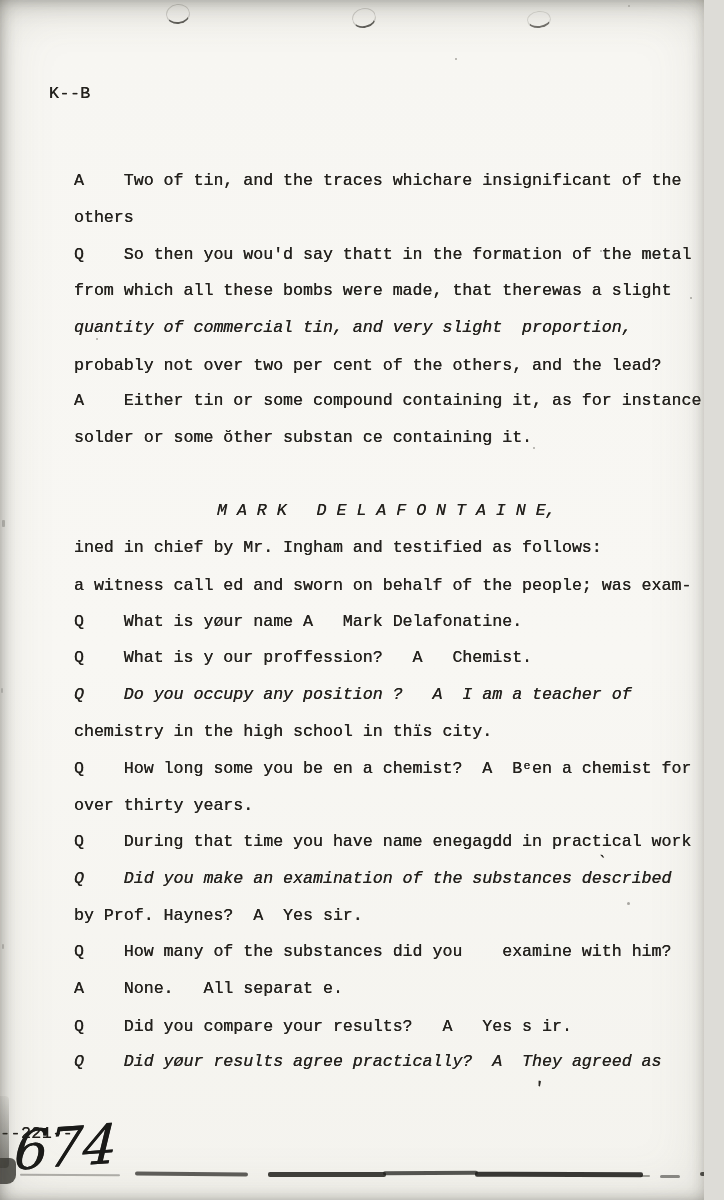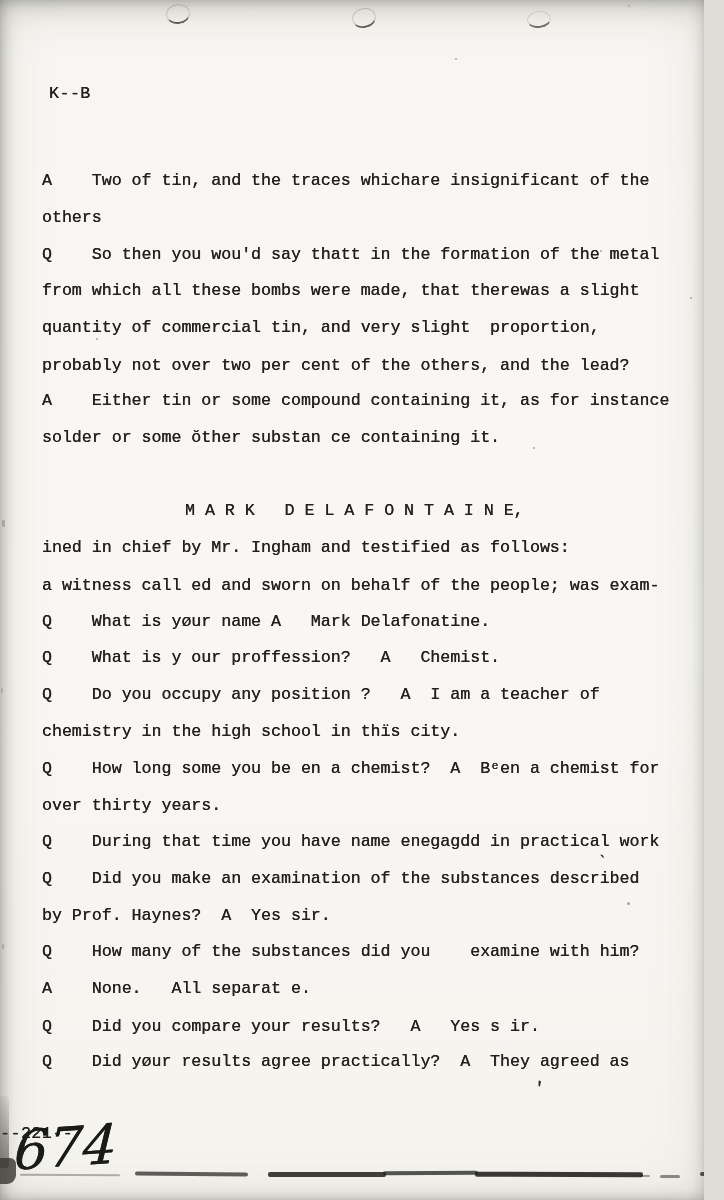--- a/index.html
+++ b/index.html
@@ -17,23 +17,23 @@
       inset -10px 0 18px -12px rgba(95,92,84,.32),
       inset 0 16px 24px -18px rgba(70,68,62,.5),
       inset 0 -10px 18px -12px rgba(70,68,62,.38);
   }
   .typed{
     font-size:16.6px;
     text-shadow:0 0 .5px rgba(35,33,29,.9), .4px .3px 0 rgba(35,33,29,.28);
   }
   .header{position:absolute;left:49px;top:84px;letter-spacing:.5px;}
   .lines{position:absolute;left:42px;top:163px;width:660px;}
-  .line{height:36.72px;line-height:36.72px;white-space:pre;}
+  .line{height:36.72px;line-height:36.72px;white-space:pre;margin-left:32px;}
   .line:nth-child(3n){transform:translateY(.5px);}
-  .line:nth-child(5n){transform:translateY(-.4px);}
+  .line:nth-child(5n){transform:translateY(-.4px);font-style:italic;}
   .line.heading{text-indent:143px;}
   .footer-num{position:absolute;left:0;right:0;top:1124px;text-align:left;letter-spacing:.5px;}
   .handwritten{
     position:absolute;left:14px;top:1116px;
     font-family:"DejaVu Serif",serif;font-style:italic;font-weight:400;
     font-size:54px;color:#1a1a18;transform:rotate(-4deg) skewX(-7deg);
     text-shadow:.4px 0 0 #1a1a18;
   }
   
   .smudge{

